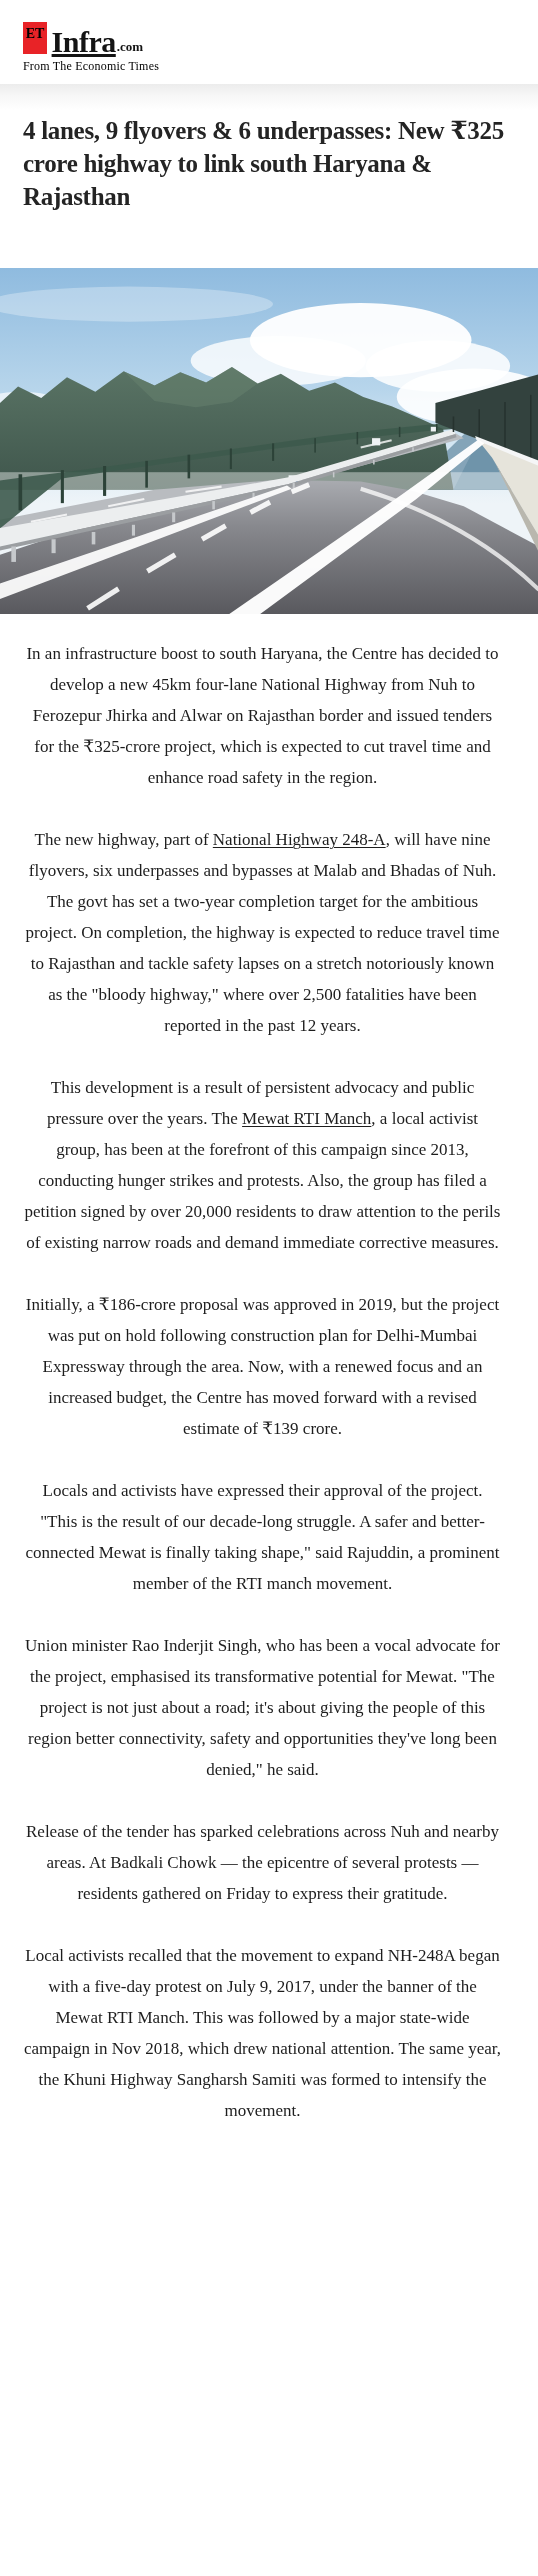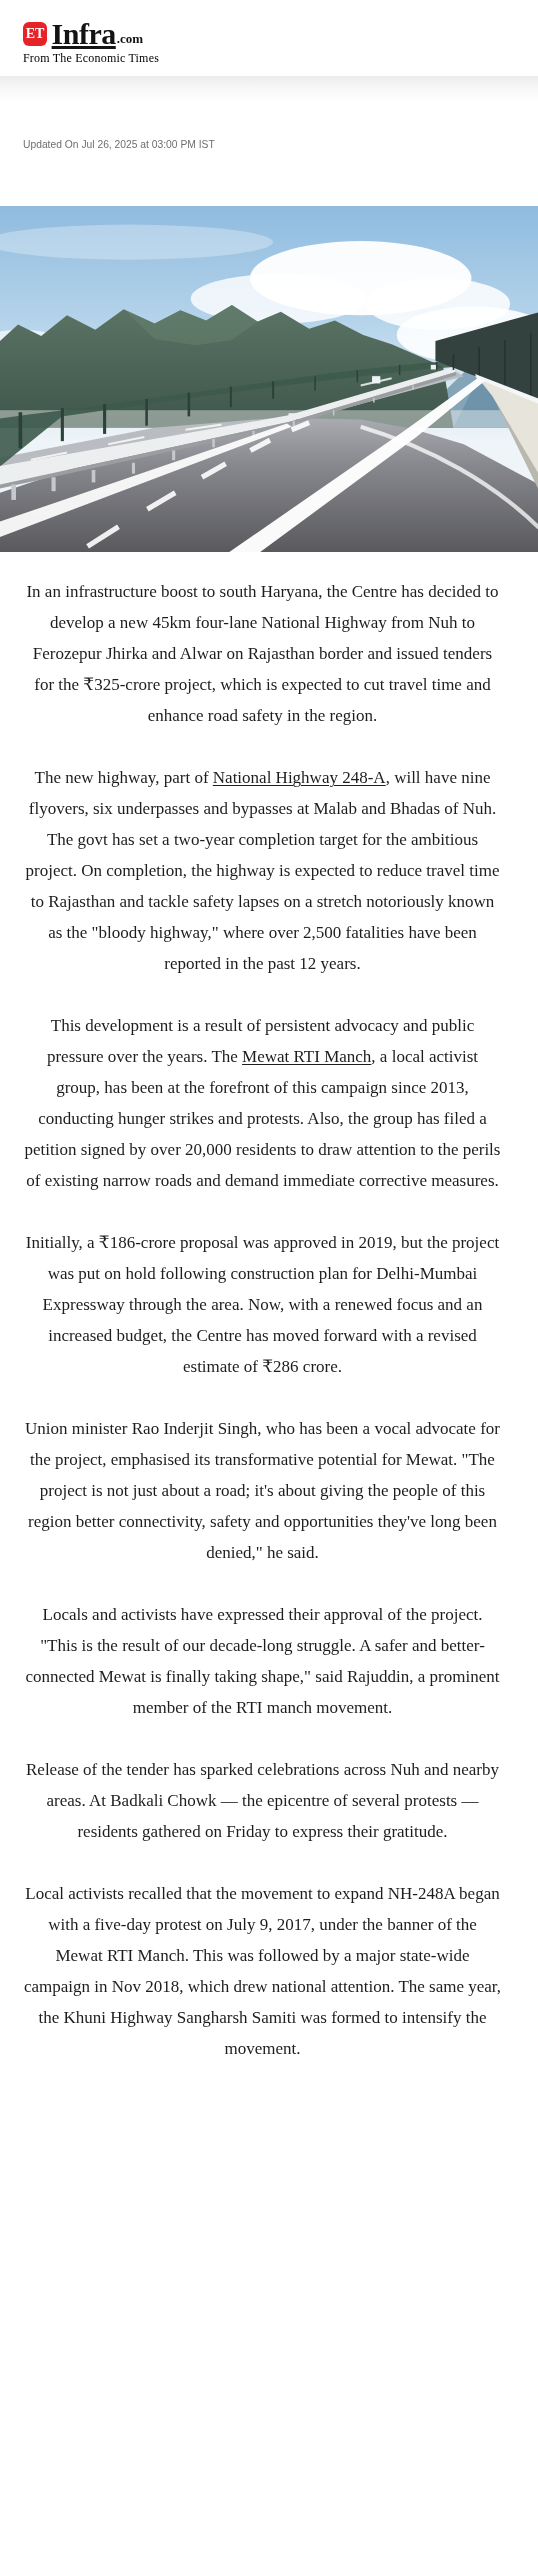--- a/index.html
+++ b/index.html
@@ -1,22 +1,22 @@
 <!DOCTYPE html>
 <html style="font-size:8.2px"><head>
 <meta charset="utf-8">
 <style>
   html,body{margin:0;padding:0;background:#ffffff;}
   body{width:539px;font-family:"Liberation Serif","DejaVu Serif",serif;-webkit-font-smoothing:antialiased;}
 
   
   .site-header{padding:21.6px 0 0 23px;background:#ffffff;}
   .logo-row{display:flex;align-items:flex-end;}
-  .logo-et{width:24px;height:24px;background:#e82327;color:#ffffff;
-           font:700 14px/24px "Liberation Serif","DejaVu Serif",serif;text-align:center;flex:0 0 auto;border-radius:6px;}
+  .logo-et{width:24px;height:32px;background:#e82327;color:#000000;
+           font:700 14px/24px "Liberation Serif","DejaVu Serif",serif;text-align:center;flex:0 0 auto;}
   .logo-infra{font:700 30px/24px "Liberation Serif","DejaVu Serif",serif;color:#141414;
               margin-left:4.6px;letter-spacing:-0.5px;text-decoration:underline;}
   .logo-com{font:700 13px/13px "Liberation Serif","DejaVu Serif",serif;color:#141414;
             margin-left:1px;padding-bottom:0.5px;}
   .tagline{margin-top:6.7px;font:400 12px/13.4px "Liberation Serif","DejaVu Serif",serif;
            color:#000000;letter-spacing:0.2px;}
   .header-fade{height:26px;margin-top:10.3px;background:linear-gradient(180deg,#ececec 0%,#f7f7f7 45%,#ffffff 100%);}
 
   
   .headline{margin:4.1px 23px 0;max-width:482px;font-weight:700;font-size:25px;line-height:33px;
@@ -39,21 +39,21 @@
     <div class="logo-et">ET</div>
     <div class="logo-infra">Infra</div>
     <div class="logo-com">.com</div>
   </div>
   <div class="tagline">From The Economic Times</div>
 </header>
 
 <div class="header-fade"></div>
 
 <article>
-  <div class="updated">Updated On Jul 26, 2025 at 03:00 PM IST</div>
+  <h1 class="headline">4 lanes, 9 flyovers &amp; 6 underpasses: New ₹325 crore highway to link south Haryana &amp; Rajasthan</h1>
 
   <svg class="hero" role="img" viewBox="0 0 1046 671" preserveAspectRatio="none" xmlns="http://www.w3.org/2000/svg" aria-label="Empty asphalt highway with guardrails and green mountains under a blue sky with clouds">
     <defs>
       <linearGradient id="sky" x1="0" y1="0" x2="0" y2="1">
         <stop offset="0" stop-color="#8fbbdf"></stop>
         <stop offset="0.35" stop-color="#b7d5eb"></stop>
         <stop offset="0.55" stop-color="#dcebf5"></stop>
         <stop offset="0.68" stop-color="#eef4f8"></stop>
       </linearGradient>
       <linearGradient id="road" x1="0" y1="0" x2="0" y2="1">
@@ -155,20 +155,20 @@
       <line x1="566" y1="434" x2="600" y2="420"></line>
     </g>
     <polygon fill="#ffffff" opacity="0.97" points="445,671 505,671 808,448 940,340 928,333 782,438"></polygon>
     <path d="M 700,428 C 840,470 960,540 1046,624" stroke="#ffffff" stroke-width="8" fill="none" opacity="0.75"></path>
   </svg>
 
   <section class="article-body">
       <p><span>In an infrastructure boost to south Haryana, the Centre has decided to develop a new 45km four-lane National Highway from Nuh to Ferozepur Jhirka and Alwar on Rajasthan border and issued tenders for the ₹325-crore project, which is expected to cut travel time and enhance road safety in the region.</span></p>
       <p><span>The new highway, part of </span><a href="#">National Highway 248-A</a><span>, will have nine flyovers, six underpasses and bypasses at Malab and Bhadas of Nuh. The govt has set a two-year completion target for the ambitious project. On completion, the highway is expected to reduce travel time to Rajasthan and tackle safety lapses on a stretch notoriously known as the "bloody highway," where over 2,500 fatalities have been reported in the past 12 years.</span></p>
       <p><span>This development is a result of persistent advocacy and public pressure over the years. The </span><a href="#">Mewat RTI Manch</a><span>, a local activist group, has been at the forefront of this campaign since 2013, conducting hunger strikes and protests. Also, the group has filed a petition signed by over 20,000 residents to draw attention to the perils of existing narrow roads and demand immediate corrective measures.</span></p>
-      <p><span>Initially, a ₹186-crore proposal was approved in 2019, but the project was put on hold following construction plan for Delhi-Mumbai Expressway through the area. Now, with a renewed focus and an increased budget, the Centre has moved forward with a revised estimate of ₹286 crore.</span></p>
+      <p><span>Initially, a ₹186-crore proposal was approved in 2019, but the project was put on hold following construction plan for Delhi-Mumbai Expressway through the area. Now, with a renewed focus and an increased budget, the Centre has moved forward with a revised estimate of ₹139 crore.</span></p>
+      <p><span>Locals and activists have expressed their approval of the project. "This is the result of our decade-long struggle. A safer and better-connected Mewat is finally taking shape," said Rajuddin, a prominent member of the RTI manch movement.</span></p>
       <p><span>Union minister Rao Inderjit Singh, who has been a vocal advocate for the project, emphasised its transformative potential for Mewat. "The project is not just about a road; it's about giving the people of this region better connectivity, safety and opportunities they've long been denied," he said.</span></p>
-      <p><span>Locals and activists have expressed their approval of the project. "This is the result of our decade-long struggle. A safer and better-connected Mewat is finally taking shape," said Rajuddin, a prominent member of the RTI manch movement.</span></p>
       <p><span>Release of the tender has sparked celebrations across Nuh and nearby areas. At Badkali Chowk — the epicentre of several protests — residents gathered on Friday to express their gratitude.</span></p>
       <p><span>Local activists recalled that the movement to expand NH-248A began with a five-day protest on July 9, 2017, under the banner of the Mewat RTI Manch. This was followed by a major state-wide campaign in Nov 2018, which drew national attention. The same year, the Khuni Highway Sangharsh Samiti was formed to intensify the movement.</span></p>
     </section>
 </article>
 
 
 </body></html>

